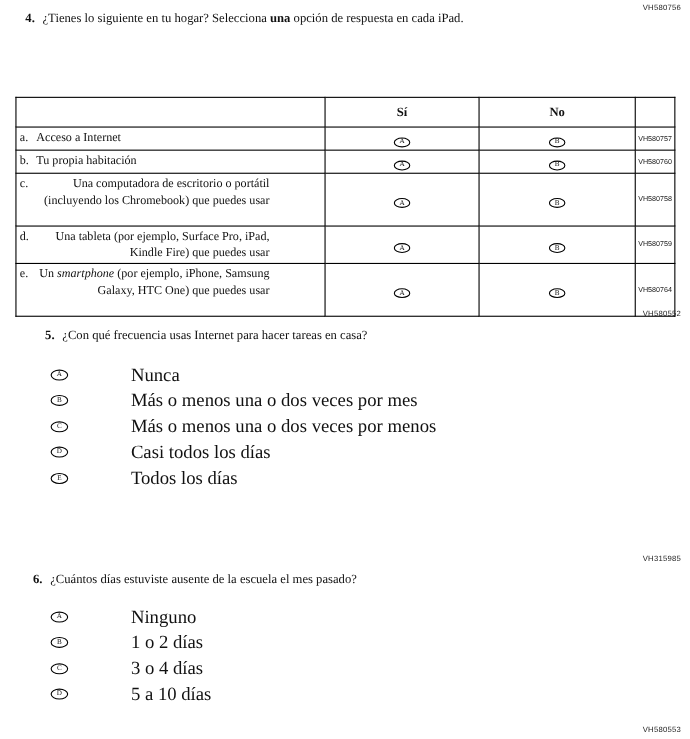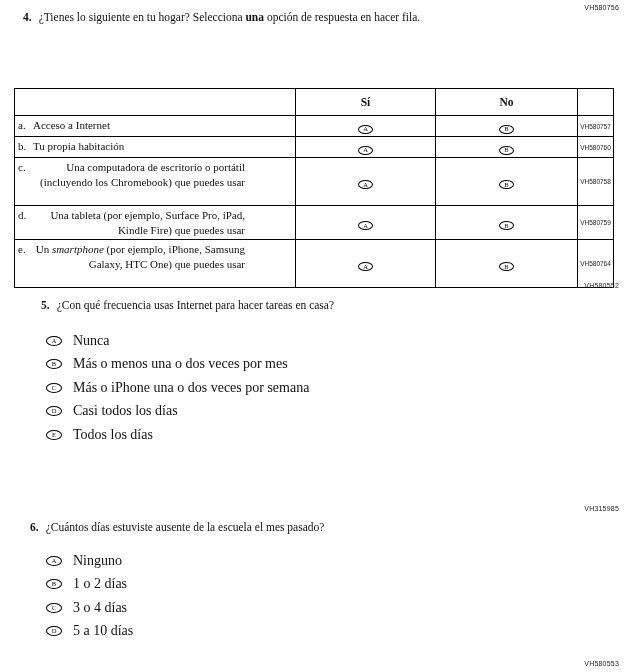--- a/index.html
+++ b/index.html
@@ -52,29 +52,29 @@
     font-size:6.5px; line-height:1;
     font-family:"Liberation Serif", serif;
     background:#fff; box-sizing:border-box;
     cursor:pointer;
   }
 
   
   .options { position:absolute; left:46px; }
   .option { display:flex; align-items:center; height:23.5px; }
   .option .oval { width:16px; height:10px; margin-right:11px; flex:none; }
-  .option-label { font-size:14px; white-space:nowrap; }
+  .option-label { font-size:17px; white-space:nowrap;margin-left:46px; }
 </style>
 </head>
 <body>
 
 <div class="vhcode" style="top:4px;">VH580756</div>
 
 <div class="q-heading" style="top:11px; left:23px;">
-  <span class="q-num">4.</span><span><span>¿Tienes lo siguiente en tu hogar? Selecciona </span><b>una</b><span> opción de respuesta en hacer fila.</span></span>
+  <span class="q-num">4.</span><span><span>¿Tienes lo siguiente en tu hogar? Selecciona </span><b>una</b><span> opción de respuesta en cada iPad.</span></span>
 </div>
 
 <table class="matrix">
   <colgroup>
     <col style="width:281px">
       <col style="width:140px">
       <col style="width:142px">
       <col style="width:36px">
   </colgroup>
   <tbody>
@@ -157,21 +157,21 @@
   <div class="option">
     <span class="oval">A</span>
     <span class="option-label">Nunca</span>
   </div>
   <div class="option">
     <span class="oval">B</span>
     <span class="option-label">Más o menos una o dos veces por mes</span>
   </div>
   <div class="option">
     <span class="oval">C</span>
-    <span class="option-label">Más o iPhone una o dos veces por semana</span>
+    <span class="option-label">Más o menos una o dos veces por menos</span>
   </div>
   <div class="option">
     <span class="oval">D</span>
     <span class="option-label">Casi todos los días</span>
   </div>
   <div class="option">
     <span class="oval">E</span>
     <span class="option-label">Todos los días</span>
   </div>
 </div>

